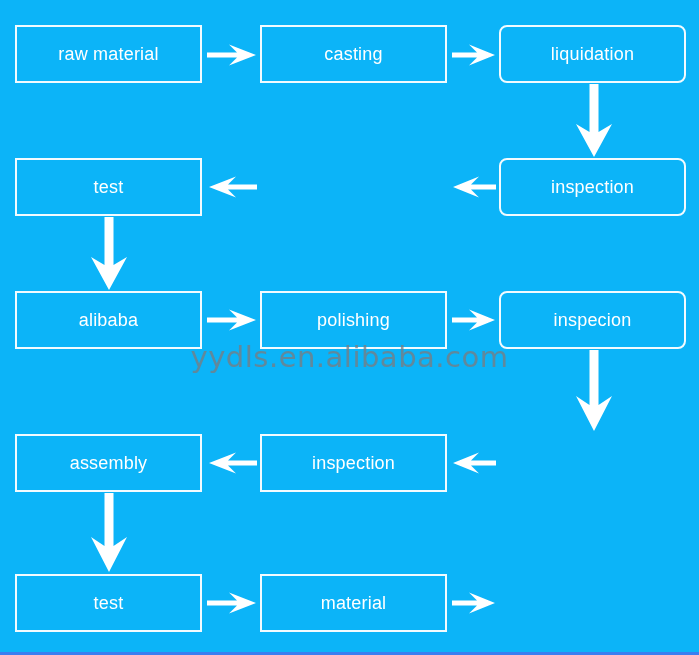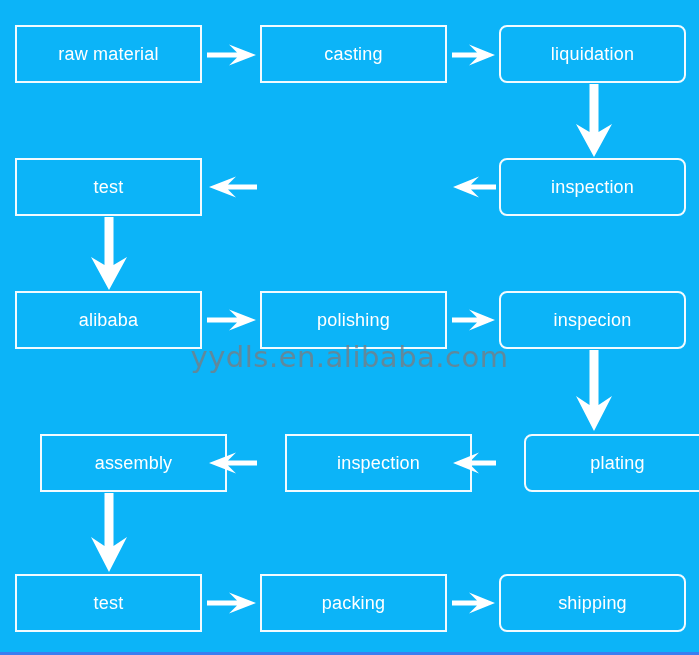--- a/index.html
+++ b/index.html
@@ -55,21 +55,21 @@
 
   
   .col-1 { left: 15px; }
   .col-2 { left: 260px; }
   .col-3 { left: 499px; border-radius: 8px; }
 
   
   .row-1 { top: 25px; }
   .row-2 { top: 158px; }
   .row-3 { top: 291px; }
-  .row-4 { top: 434px; margin-left: 25px; }
+  .row-4 { top: 434px; }
   .row-5 { top: 574px; }
 
   
   .arrow {
     position: absolute;
     pointer-events: none;
   }
   .arrow svg { display: block; overflow: visible; }
   .arrow path { fill: #ffffff; }
 
@@ -174,23 +174,20 @@
       <path d="M14.5 0 H23.5 V55 L37 46 L19 81 L1 46 L14.5 55 Z"></path>
     </svg>
   </div>
 
   <div class="node col-1 row-4">
     <span class="node-label">assembly</span>
   </div>
   <div class="node col-2 row-4">
     <span class="node-label">inspection</span>
   </div>
-  <div class="node col-3 row-4">
-    <span class="node-label">plating</span>
-  </div>
 
   <div class="arrow" style="left:206px; top:452px;">
     <svg width="52" height="22" viewBox="0 0 52 22">
       <path d="M51 8.5 H22 L30 0.5 L3 11 L30 21.5 L22 13.5 H51 Z"></path>
     </svg>
   </div>
 
   <div class="arrow" style="left:451px; top:452px;">
     <svg width="46" height="22" viewBox="0 0 46 22">
       <path d="M45 8.5 H20 L28 0.5 L2 11 L28 21.5 L20 13.5 H45 Z"></path>
@@ -200,24 +197,21 @@
   <div class="arrow" style="left:90px; top:493px;">
     <svg width="38" height="80" viewBox="0 0 38 80">
       <path d="M14.5 0 H23.5 V53 L37 44 L19 79 L1 44 L14.5 53 Z"></path>
     </svg>
   </div>
 
   <div class="node col-1 row-5">
     <span class="node-label">test</span>
   </div>
   <div class="node col-2 row-5">
-    <span class="node-label">packing</span>
-  </div>
-  <div class="node col-3 row-5">
-    <span class="node-label">shipping</span>
+    <span class="node-label">material</span>
   </div>
 
   <div class="arrow" style="left:207px; top:592px;">
     <svg width="50" height="22" viewBox="0 0 50 22">
       <path d="M0 8.5 H30 L22 0.5 L49 11 L22 21.5 L30 13.5 H0 Z"></path>
     </svg>
   </div>
 
   <div class="arrow" style="left:452px; top:592px;">
     <svg width="44" height="22" viewBox="0 0 44 22">

